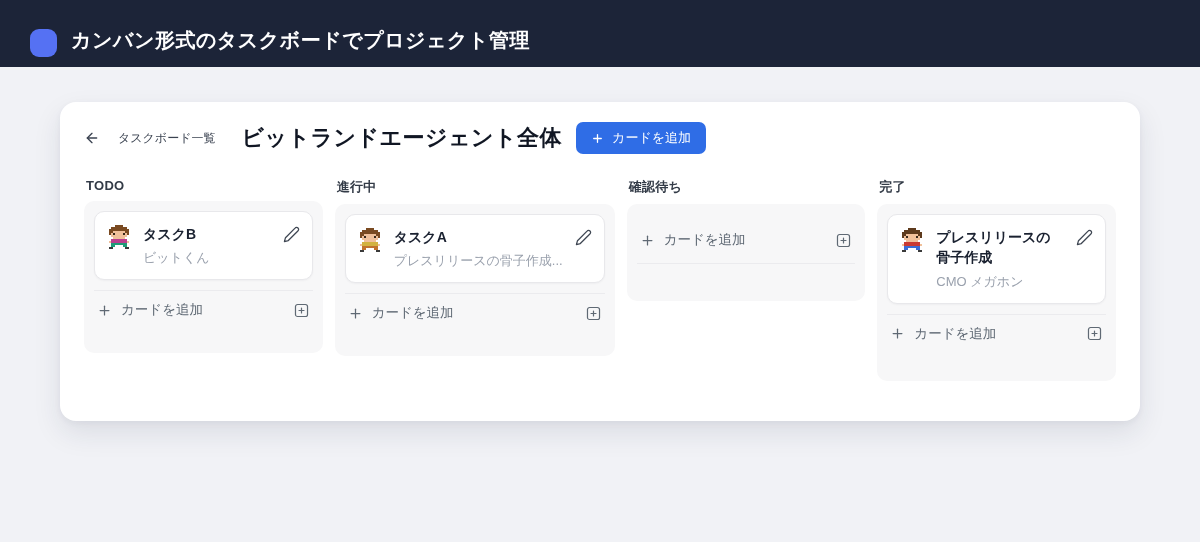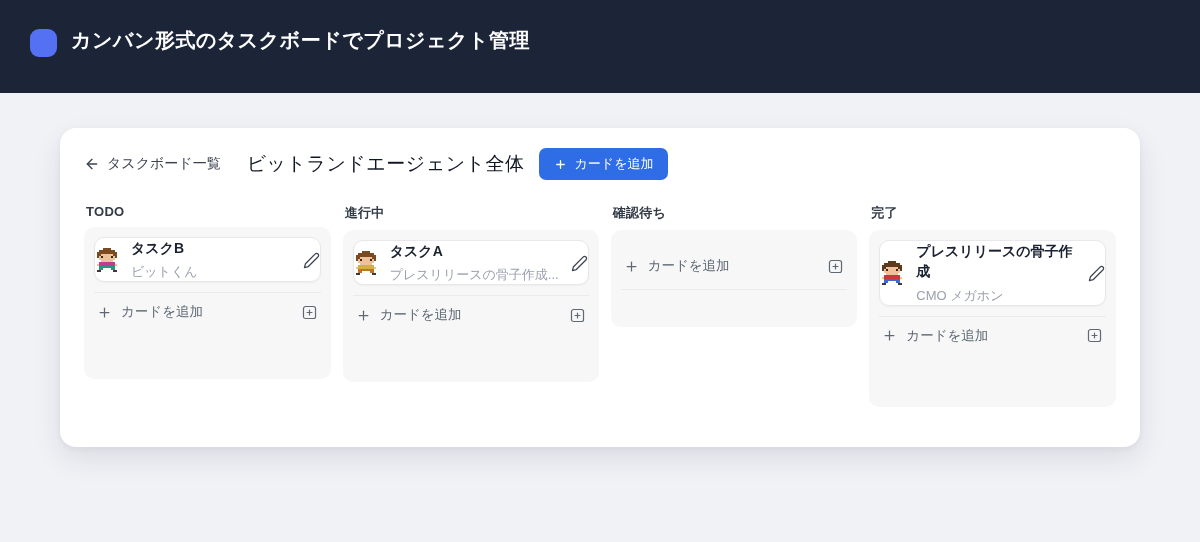--- a/index.html
+++ b/index.html
@@ -4,46 +4,46 @@
 <style>
   * { margin:0; padding:0; box-sizing:border-box; }
   html,body { width:1200px; height:542px; overflow:hidden; }
   body {
     font-family:"Liberation Sans","DejaVu Sans",sans-serif;
     background:#f1f2f6;
   }
 
   
   .app-header {
-    height:93px; background:#1c2438;
+    height:67px; background:#1c2438;
     display:flex; align-items:flex-start; padding:27px 0 0 30px;
   }
   .app-logo {
     width:27px; height:28px; border-radius:9px; background:#5571f3;
     margin-right:14px; margin-top:2px; flex:none;
   }
   .app-header-texts { display:flex; flex-direction:column; }
   .app-title { color:#ffffff; font-size:20px; font-weight:700; letter-spacing:0.5px; line-height:1.3; }
   .app-subtitle { color:#9aa2b4; font-size:12.5px; margin-top:7px; letter-spacing:0.2px; }
 
   
   .panel {
     width:1080px; height:319px; margin:35px auto 0;
     background:#ffffff; border-radius:16px;
     box-shadow:0 12px 28px rgba(30,40,70,0.10), 0 2px 6px rgba(30,40,70,0.05);
     padding:20px 24px;
   }
 
   .board-header { display:flex; align-items:center; height:32px; }
   .back-link {
-    display:flex; align-items:center; gap:7px; cursor:pointer;
-    color:#3b4351; font-size:14px;
+    display:flex; align-items:center; gap:18px; cursor:pointer;
+    color:#3b4351; font-size:12px;
   }
   .back-link svg { stroke:#3b4351; }
-  .board-title { font-size:19px; font-weight:400; color:#101623; margin-left:26px; letter-spacing:0.5px; }
+  .board-title { font-size:22px; font-weight:700; color:#101623; margin-left:26px; letter-spacing:0.5px; }
   .add-card-btn {
     margin-left:14px; background:#2f6de6; color:#fff; border:none; cursor:pointer;
     border-radius:7px; height:32px; padding:0 15px; font-size:13px;
     display:flex; align-items:center; gap:8px;
     font-family:inherit;
   }
   .add-card-btn svg { stroke:#fff; }
 
   
   .columns {
@@ -54,21 +54,21 @@
   .col-label { font-size:13px; font-weight:700; color:#333b47; margin:0 0 8px 2px; letter-spacing:0.3px; }
   .col-box {
     background:#f7f7f8; border-radius:10px; padding:10px;
   }
   .col-box.h-tall   { min-height:152px; }
   .col-box.h-short  { min-height:97px; }
   .col-box.h-xtall  { min-height:177px; }
 
   .task-card {
     background:#fff; border:1px solid #e8e8eb; border-radius:10px;
-    display:flex; align-items:center; gap:12px;
+    padding:12px; display:flex; align-items:flex-start; gap:12px;
     box-shadow:0 1px 2px rgba(20,25,40,0.04); cursor:pointer;
   }
   .avatar { width:24px; height:24px; flex:none; margin-top:1px; }
   .card-texts { flex:1; min-width:0; }
   .card-title { font-size:14px; font-weight:600; color:#1a2130; line-height:1.45; }
   .card-assignee {
     font-size:13px; color:#9aa1ad; margin-top:5px;
     white-space:nowrap; overflow:hidden;
   }
   .pencil-btn { flex:none; cursor:pointer; margin-top:2px; background:none; border:none; padding:0; }

